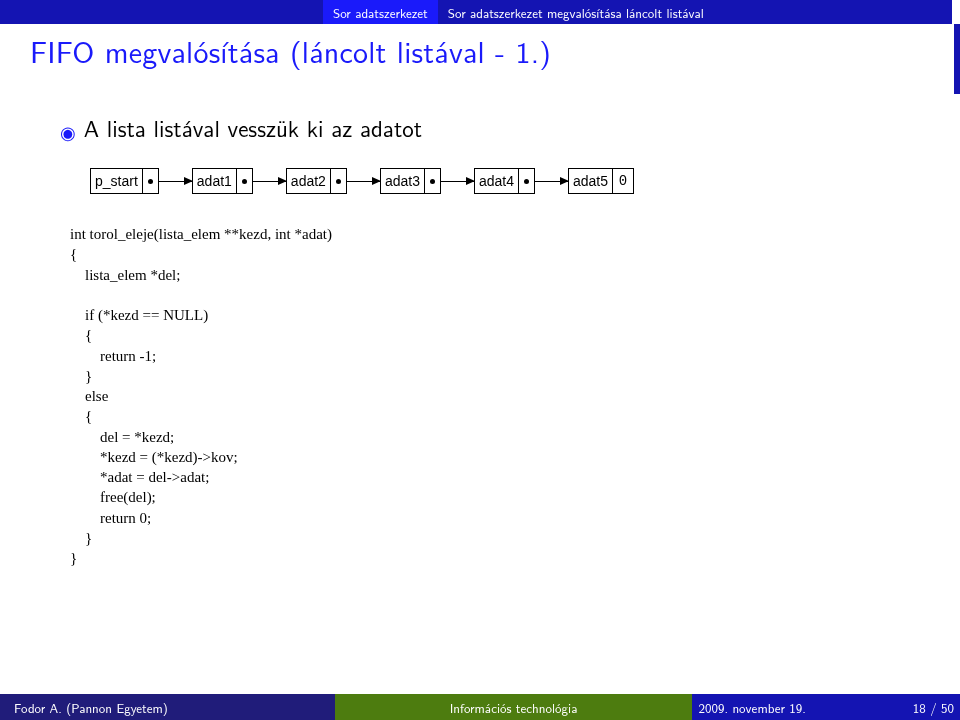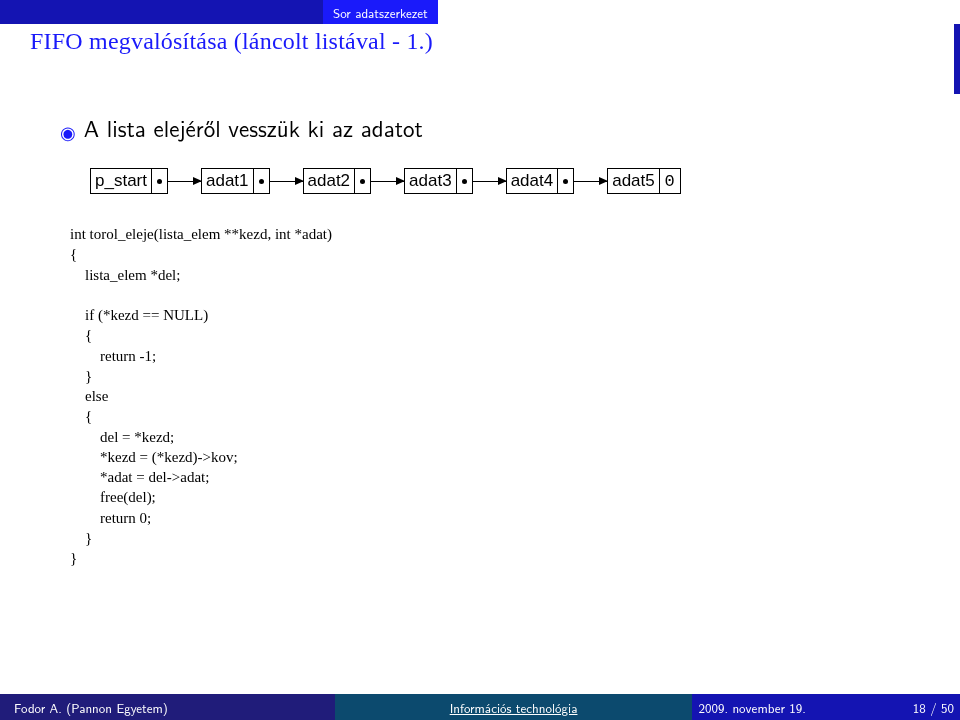--- a/index.html
+++ b/index.html
@@ -14,31 +14,31 @@
   .tab1 { background: #1a1afa; }
   .tab2 { background: #1414b2; flex: 1; }
   .title-row {
     position: absolute; top: 24px; left: 0; right: 0;
     padding: 4px 30px 10px;
   }
   .shadow-bar {
     position: absolute; top: 0; right: 0; width: 6px; height: 70px; background: #1414b2;
   }
   .title {
-    color: #1a1afa; font-size: 24px; font-weight: normal; letter-spacing: 0.2px; font-family: Liberation Serif, serif;
+    color: #1a1afa; font-size: 30px; font-weight: normal; letter-spacing: 0.2px;
   }
   .content {
     position: absolute; top: 110px; left: 30px; right: 30px;
   }
   .bullet-row { display: flex; align-items: baseline; gap: 8px; margin-left: 30px; margin-bottom: 24px; }
   .bullet { color: #1a1afa; font-size: 18px; position: relative; top: 2px; }
   .bullet-text { font-size: 23px; }
   .diagram {
     margin-left: 60px; margin-bottom: 30px; display: flex; align-items: center; gap: 0;
-    font-family: sans-serif; font-size: 17px;
+    font-family: sans-serif; font-size: 14px;
   }
   .node {
     border: 1px solid black; display: flex; align-items: stretch; height: 26px;
   }
   .node-label { padding: 0 4px; display: flex; align-items: center; }
   .node-ptr {
     width: 16px; border-left: 1px solid black; display: flex; align-items: center; justify-content: center;
     position: relative;
   }
   .dot { width: 5px; height: 5px; background: black; border-radius: 50%; }
@@ -55,41 +55,42 @@
   }
   .code {
     font-family: Liberation Serif, serif; font-size: 15px; line-height: 1.35;
     white-space: pre; margin-left: 40px;
   }
   .footer {
     position: absolute; bottom: 0; left: 0; right: 0; height: 26px;
     display: flex; font-size: 13px; color: white;
   }
   .footer-left { background: #201c7a; flex: 1.2; display: flex; align-items: center; padding: 0 14px; }
-  .footer-mid { background: #0c4a6e; flex: 1.4; display: flex; align-items: center; justify-content: center; text-decoration: underline; }
+  .footer-mid { background: #4d7c0f; flex: 1.4; display: flex; align-items: center; justify-content: center; }
   .footer-right { background: #1414b2; flex: 1; display: flex; align-items: center; justify-content: space-between; padding: 0 6px; }
 </style>
 </head>
 <body>
 
 <div class="tabs">
   <div class="tab-spacer"></div>
   <div class="tab tab1">Sor adatszerkezet</div>
+  <div class="tab tab2">Sor adatszerkezet megvalósítása láncolt listával</div>
 </div>
 
 <div class="title-row">
   <div class="shadow-bar"></div>
   <div class="title">FIFO megvalósítása (láncolt listával - 1.)</div>
 </div>
 
 <div class="content">
 
   <div class="bullet-row">
     <span class="bullet">◉</span>
-    <span class="bullet-text">A lista elejéről vesszük ki az adatot</span>
+    <span class="bullet-text">A lista listával vesszük ki az adatot</span>
   </div>
 
   <div class="diagram">
     <div class="node">
       <div class="node-label">p_start</div>
       <div class="node-ptr">
           <div class="dot"></div>
         </div>
     </div>
     <div class="arrow"></div>

